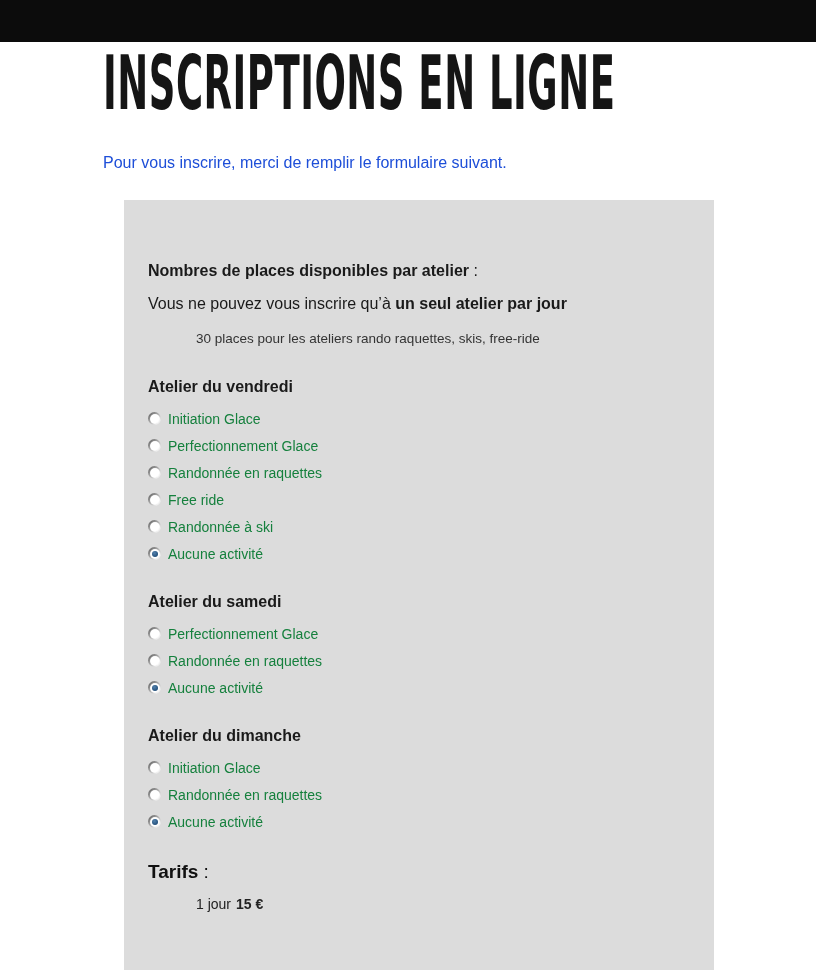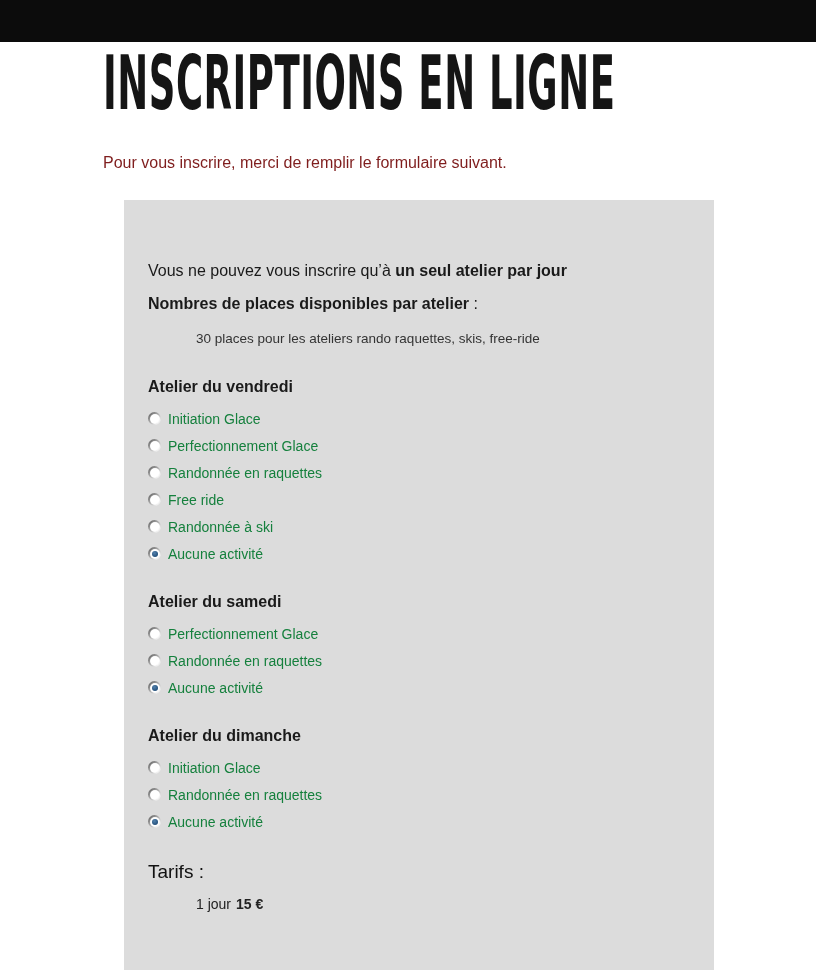--- a/index.html
+++ b/index.html
@@ -35,21 +35,21 @@
   }
   .page-title .hw {
     font-size: 74px;
     letter-spacing: 1px;
     transform: scaleX(0.50) scaleY(1.02);
     line-height: 72px;
   }
   .intro {
     margin-top: 36px;
     font-size: 16px;
-    color: #7f1d1d;
+    color: #1d4ed8;
   }
   .formbox {
     margin-top: 28px;
     margin-left: 21px;
     width: 590px;
     min-height: 770px;
     background: #dcdcdc;
     padding: 24px 24px 30px 24px;
   }
   .form-heading {
@@ -119,21 +119,21 @@
   .option-label {
     margin-left: 7px;
     font-size: 14px;
     color: #15803d;
   }
   .tarifs { margin-top: 26px; }
   .tarifs-heading {
     font-size: 19px;
     color: #111111;
   }
-  .tarifs-heading .bold { font-weight: normal; }
+  .tarifs-heading .bold { font-weight: bold; }
   .tarif-lines {
     margin-top: 7px;
     margin-left: 48px;
   }
   .tarif-line {
     display: flex;
     align-items: center;
     height: 27px;
     font-size: 14px;
     color: #222222;
@@ -153,22 +153,22 @@
   <h1 class="page-title">
     <span class="hw">INSCRIPTIONS EN LIGNE</span>
   </h1>
 
   <p class="intro">Pour vous inscrire, merci de remplir le formulaire suivant.</p>
 
   <div class="formbox">
 
 
     <div class="rules">
+      <p class="rule"><strong>Nombres de places disponibles par atelier</strong><span> :</span></p>
       <p class="rule"><span>Vous ne pouvez vous inscrire qu’à </span><strong>un seul atelier par jour</strong></p>
-      <p class="rule"><strong>Nombres de places disponibles par atelier</strong><span> :</span></p>
     </div>
 
     <div class="notes">
       <p class="note">30 places pour les ateliers rando raquettes, skis, free-ride</p>
     </div>
 
     <div class="group">
       <div class="group-label">Atelier du vendredi</div>
       <div class="option">
         <span class="radio"></span>

